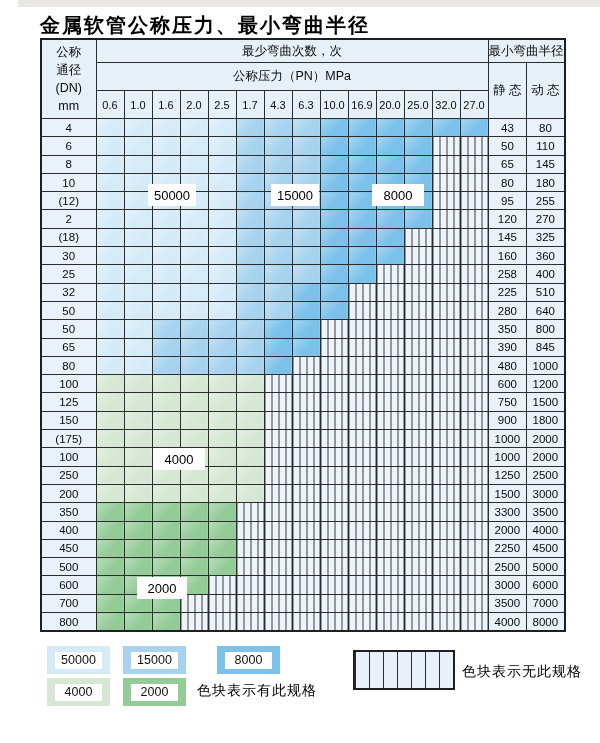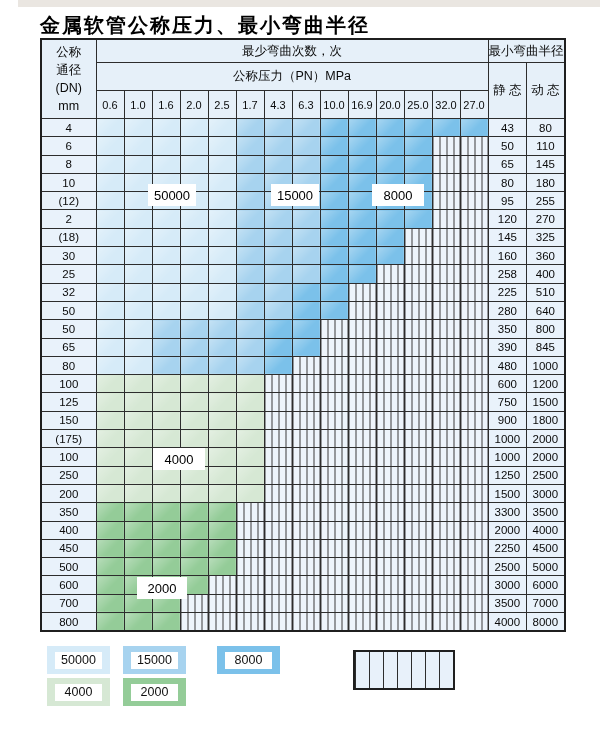--- a/index.html
+++ b/index.html
@@ -645,14 +645,16 @@
   </div>
   <div class="swatch sw-3" style="background-color: rgb(123, 193, 234);">
     <span class="inner">8000</span>
   </div>
   <div class="swatch sw-4" style="background-color: rgb(214, 232, 212);">
     <span class="inner">4000</span>
   </div>
   <div class="swatch sw-5" style="background-color: rgb(148, 204, 152);">
     <span class="inner">2000</span>
   </div>
+  <div class="legend-text-has">色块表示有此规格</div>
   <div class="hatch-box"></div>
+  <div class="legend-text-no">色块表示无此规格</div>
 </div>
 
 </body></html>

